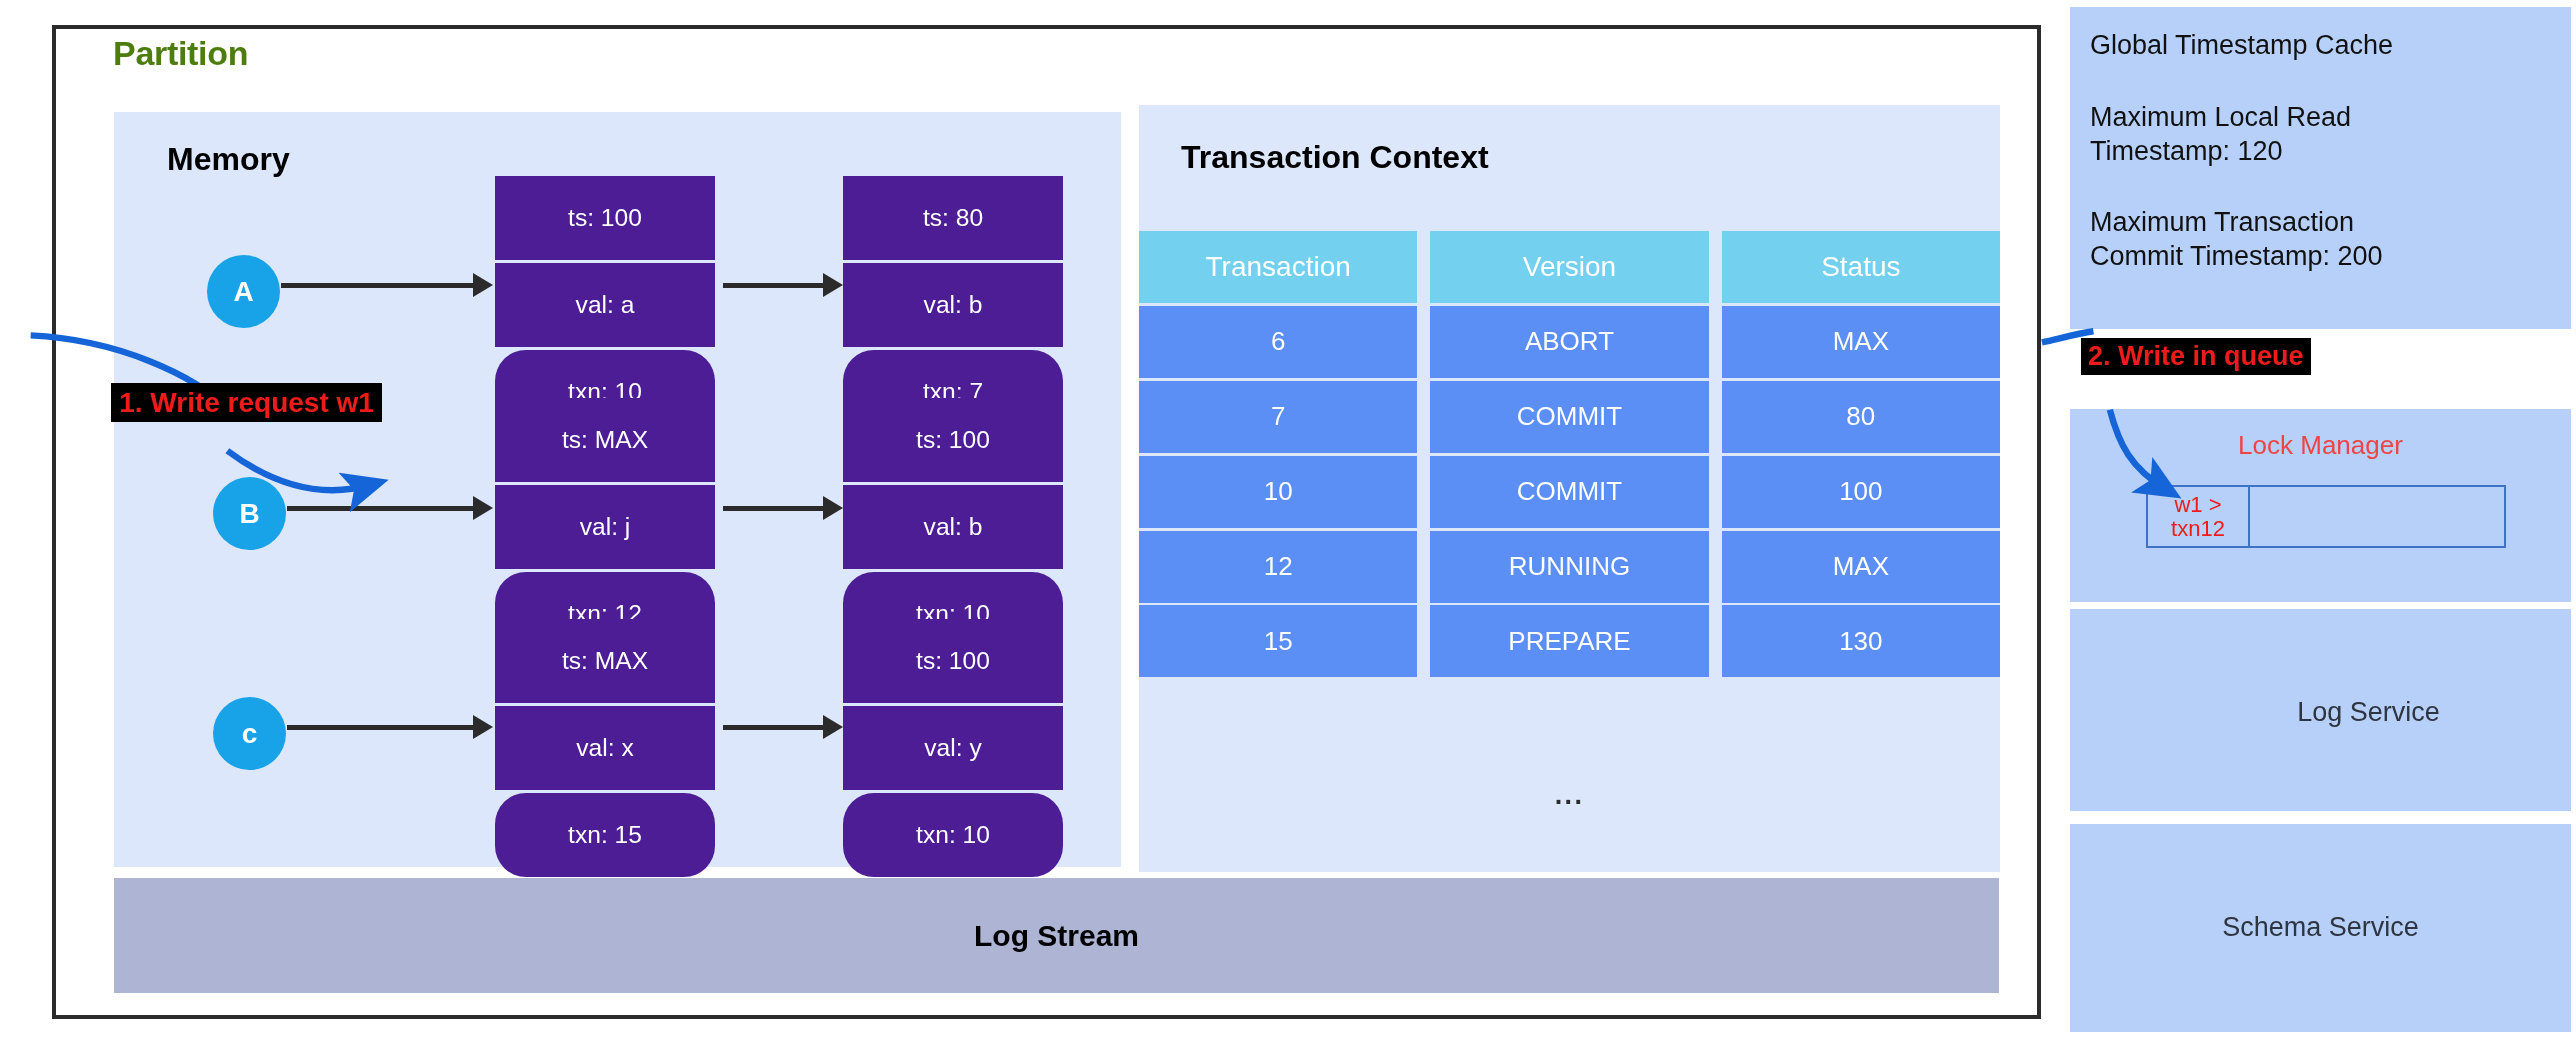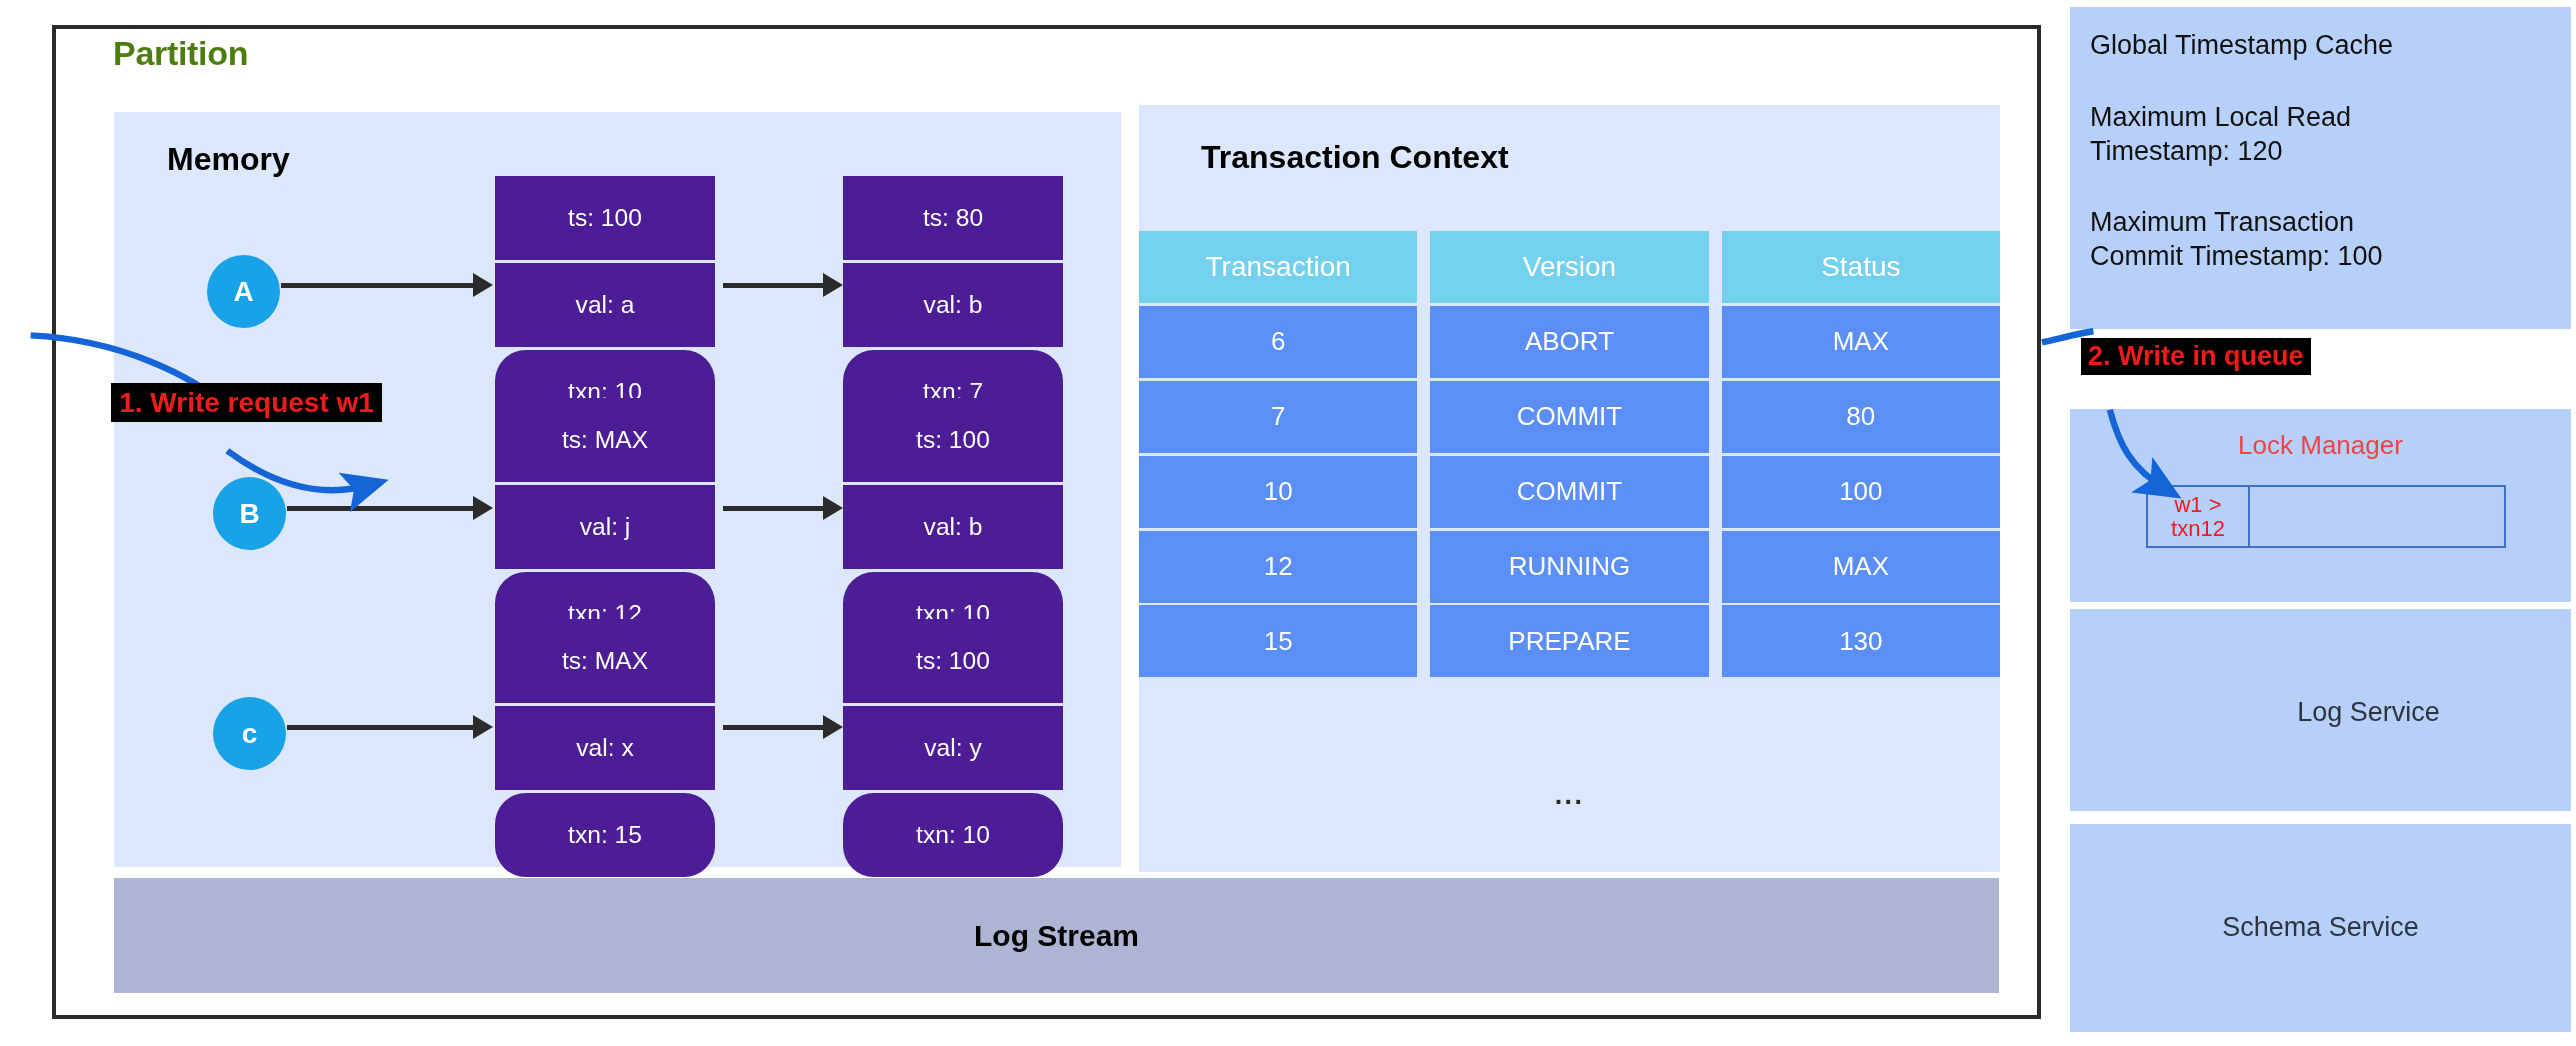--- a/index.html
+++ b/index.html
@@ -26,21 +26,21 @@
       display:flex;align-items:center;justify-content:center;margin-bottom:2.9px;}
   .vcell:last-child{margin-bottom:0;border-radius:31px;}
 
   
   .arrow-line{position:absolute;height:5.3px;background:#2b2b2b;}
   .arrow-head{position:absolute;width:0;height:0;border-top:12.3px solid transparent;
       border-bottom:12.3px solid transparent;border-left:20px solid #2b2b2b;}
 
   
   .txctx-panel{position:absolute;left:1139px;top:105px;width:861px;height:767px;background:#dce7fb;}
-  .txctx-title{position:absolute;left:1181px;top:139px;font-size:32px;font-weight:bold;color:#000;margin-left:20px;}
+  .txctx-title{position:absolute;left:1181px;top:139px;font-size:32px;font-weight:bold;color:#000;}
   .tx-table{position:absolute;left:1139px;top:231px;width:861px;}
   .tx-row{display:flex;gap:13px;margin-bottom:2.9px;}
   .tx-cell{flex:1 1 0;height:72px;display:flex;align-items:center;justify-content:center;
       color:#ffffff;font-size:26px;}
   .tx-head .tx-cell{background:#73d0ef;font-size:28px;}
   .tx-body .tx-cell{background:#5b8ff5;}
   .tx-ellipsis{position:absolute;left:1139px;top:746px;width:861px;height:98px;background:#dce7fb;
       display:flex;align-items:center;justify-content:center;font-size:27px;color:#2b2b2b;
       letter-spacing:2.3px;font-weight:bold;}
 
@@ -186,21 +186,21 @@
 
   <div class="log-stream">
     <span>Log Stream</span>
   </div>
 
   <div class="side-panel" id="gtc-panel"></div>
   <div class="gtc-text" id="gtc-title">Global Timestamp Cache</div>
   <div class="gtc-text" id="gtc-l1" style="white-space:pre-line;">Maximum Local Read
 Timestamp: 120</div>
   <div class="gtc-text" id="gtc-l2" style="white-space:pre-line;">Maximum Transaction
-Commit Timestamp: 100</div>
+Commit Timestamp: 200</div>
 
   <div class="side-panel" id="lock-panel"></div>
   <div class="lock-title">Lock Manager</div>
   <div class="lock-queue">
     <div class="lock-slot filled" style="white-space:pre-line;">w1 &gt;
 txn12</div>
     <div class="lock-slot"></div>
   </div>
 
   <div class="side-panel" id="logsvc-panel"></div>

